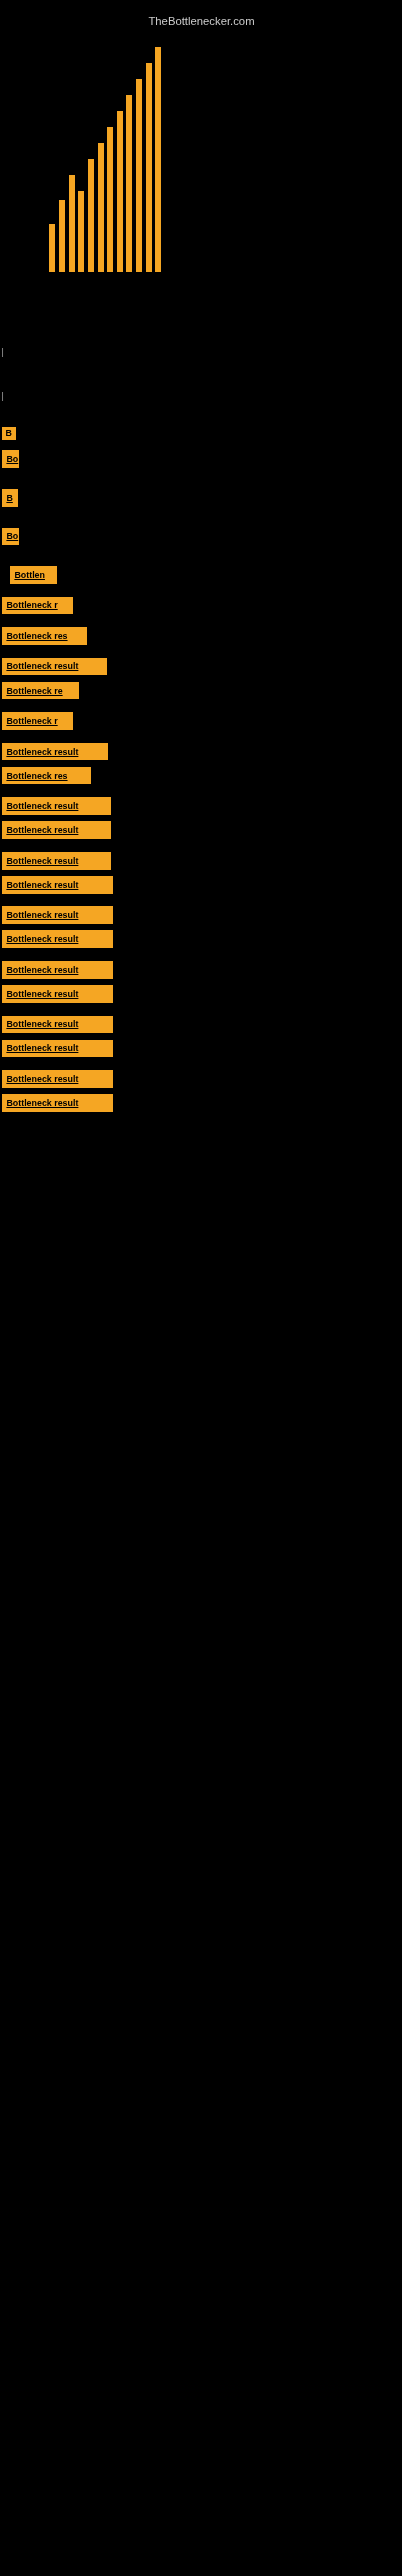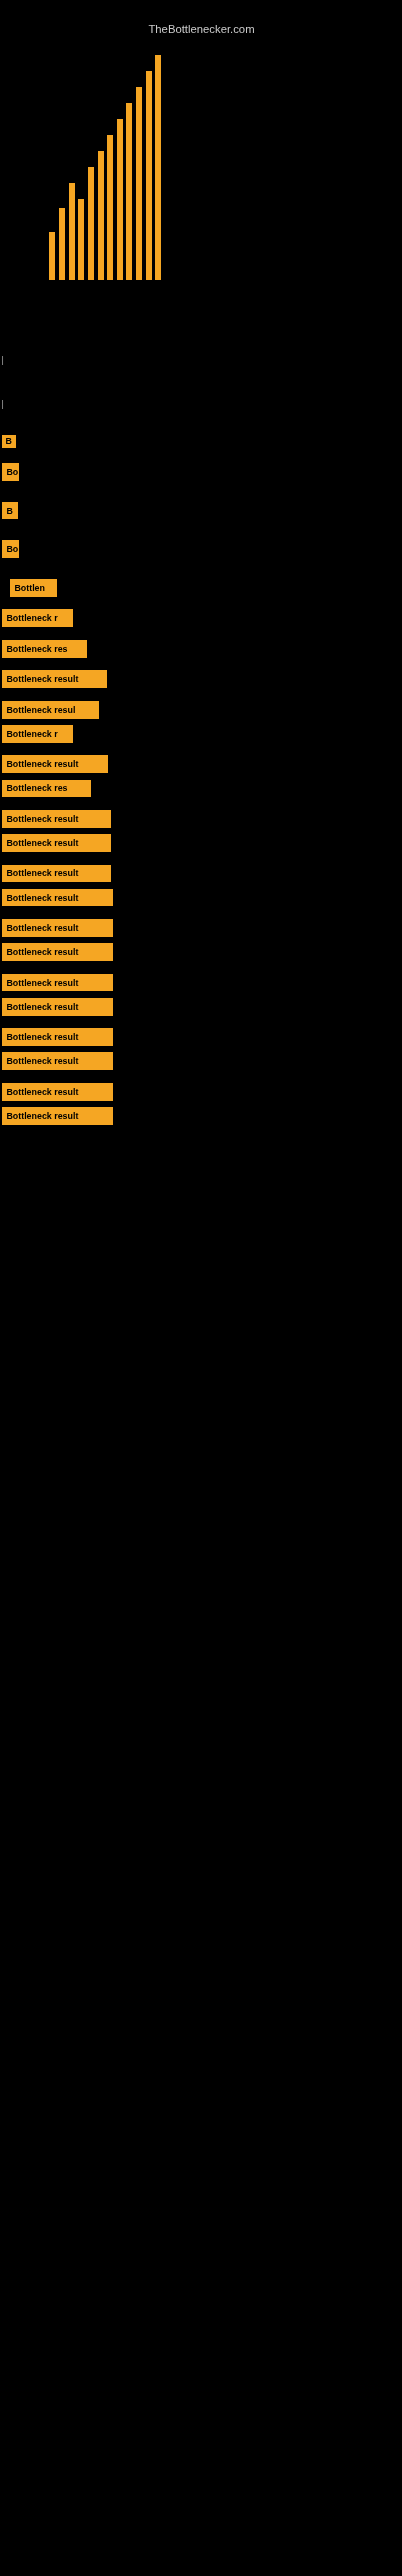--- a/index.html
+++ b/index.html
@@ -13,21 +13,21 @@
       width: 403px;
       min-height: 2576px;
       font-family: Arial, sans-serif;
       position: relative;
     }
 
     .site-title {
       color: #cccccc;
       font-size: 11.3px;
       text-align: center;
-      padding-top: 23px;
+      padding-top: 15px;
       padding-bottom: 3.2px;
     }
 
     .chart-area {
       width: 370px;
       height: 258px;
       margin: 0 auto;
       background-color: #000000;
       position: relative;
     }
@@ -48,23 +48,24 @@
     .bottleneck-container {
       display: flex;
       flex-direction: column;
       gap: 0px;
       padding-left: 1.6px;
       margin-top: 8px;
     }
 
     .bottleneck-item {
       display: flex;
-      align-items: flex-end;
+      align-items: flex-start;
       margin-bottom: 1.6px;
       height: 22.5px;
+      text-decoration: underline;
     }
 
     .bottleneck-label {
       background-color: #f5a623;
       color: #000000;
       font-size: 8.9px;
       font-weight: bold;
       padding: 2.4px 4.8px;
       white-space: nowrap;
       overflow: hidden;
@@ -172,24 +173,24 @@
       <div class="bottleneck-label" style="width: 71px;">Bottleneck r</div>
     </div>
     <div style="height: 6.4px;"></div>
     <div class="bottleneck-item">
       <div class="bottleneck-label" style="width: 85px;">Bottleneck res</div>
     </div>
     <div style="height: 6.4px;"></div>
     <div class="bottleneck-item">
       <div class="bottleneck-label" style="width: 105px;">Bottleneck result</div>
     </div>
-    <div style="height: 6.4px;"></div>
-    <div class="bottleneck-item">
-      <div class="bottleneck-label" style="width: 97px;">Bottleneck resul</div>
-    </div>
+    <div class="bottleneck-item">
+      <div class="bottleneck-label" style="width: 77px;">Bottleneck re</div>
+    </div>
+    <div style="height: 6.4px;"></div>
     <div class="bottleneck-item">
       <div class="bottleneck-label" style="width: 71px;">Bottleneck r</div>
     </div>
     <div style="height: 6.4px;"></div>
     <div class="bottleneck-item">
       <div class="bottleneck-label" style="width: 106px;">Bottleneck result</div>
     </div>
     <div class="bottleneck-item">
       <div class="bottleneck-label" style="width: 89px;">Bottleneck res</div>
     </div>

